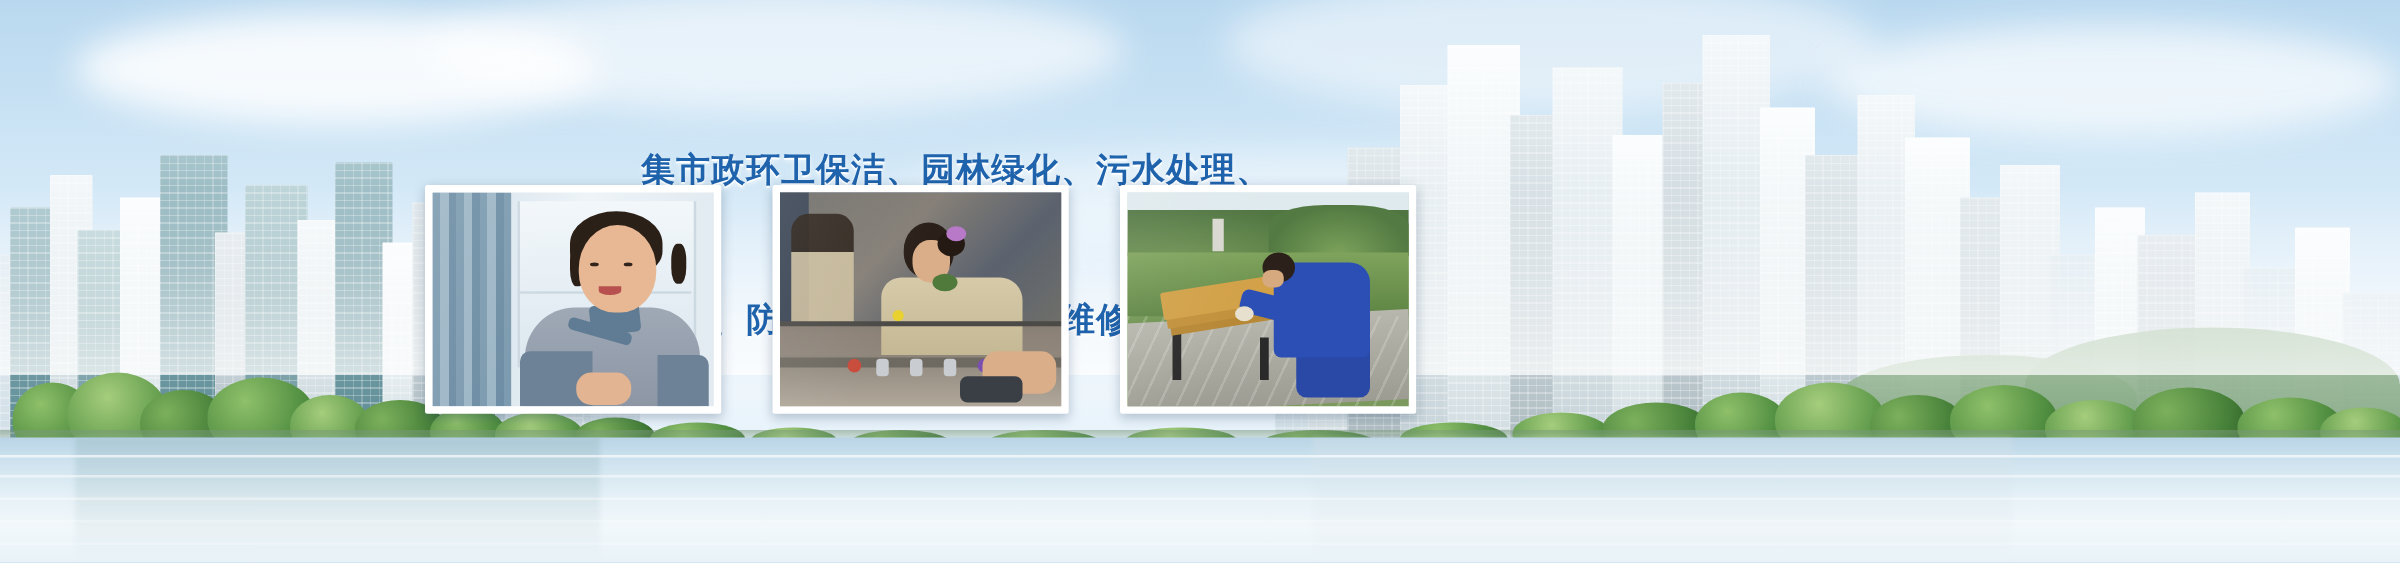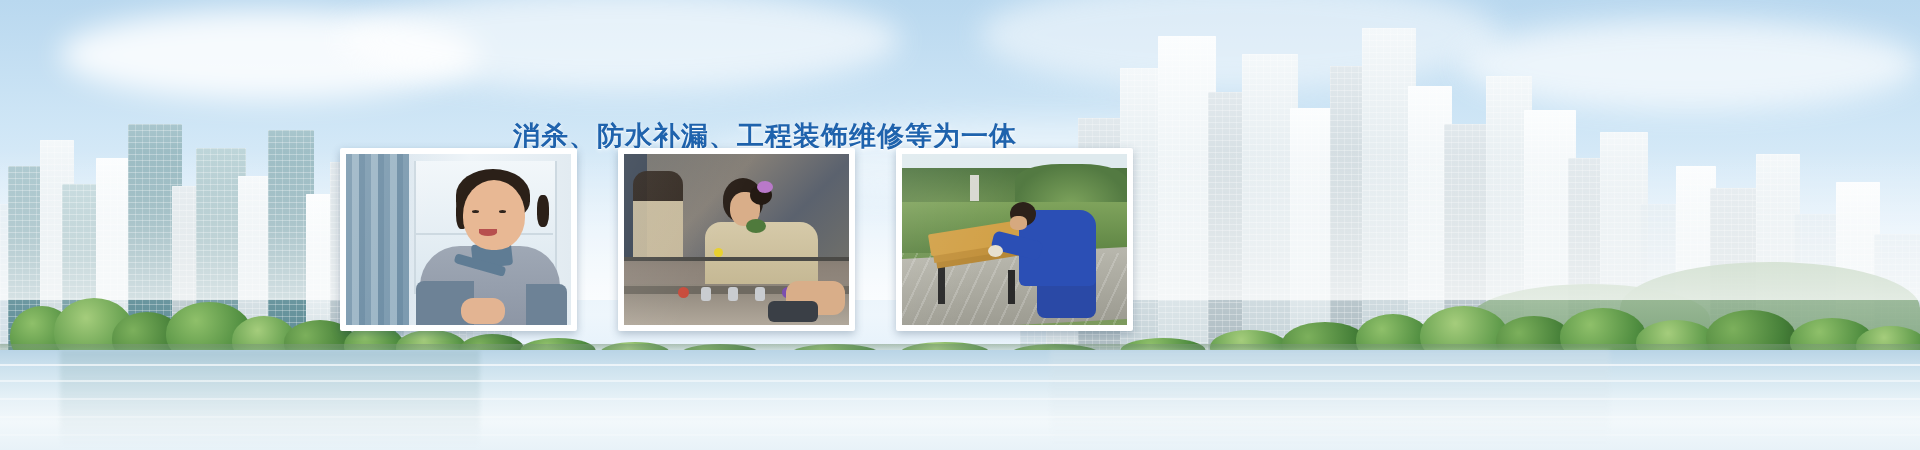--- a/index.html
+++ b/index.html
@@ -258,20 +258,21 @@
     <div class="wrefl" style="left:60px;width:420px;background:linear-gradient(to bottom,#8fb2b8,rgba(255,255,255,0));"></div>
     <div class="wrefl" style="left:1050px;width:560px;background:linear-gradient(to bottom,#d7e3e9,rgba(255,255,255,0));"></div>
     <div class="wstripe" style="top:14px;"></div>
     <div class="wstripe" style="top:30px;opacity:.8;"></div>
     <div class="wstripe" style="top:48px;opacity:.6;"></div>
     <div class="wstripe" style="top:66px;opacity:.45;"></div>
     <div class="wstripe" style="top:84px;opacity:.35;"></div>
   </div>
 
   <div class="headline">
+    <span class="ln">集市政环卫保洁、园林绿化、污水处理、</span>
     <span class="ln">消杀、防水补漏、工程装饰维修等为一体</span>
   </div>
 
   <div class="cards">
 
     <div class="card k1">
       <div class="photo p1">
         <div class="curtain"></div>
         <div class="win"></div>
           <div class="winbar"></div>

